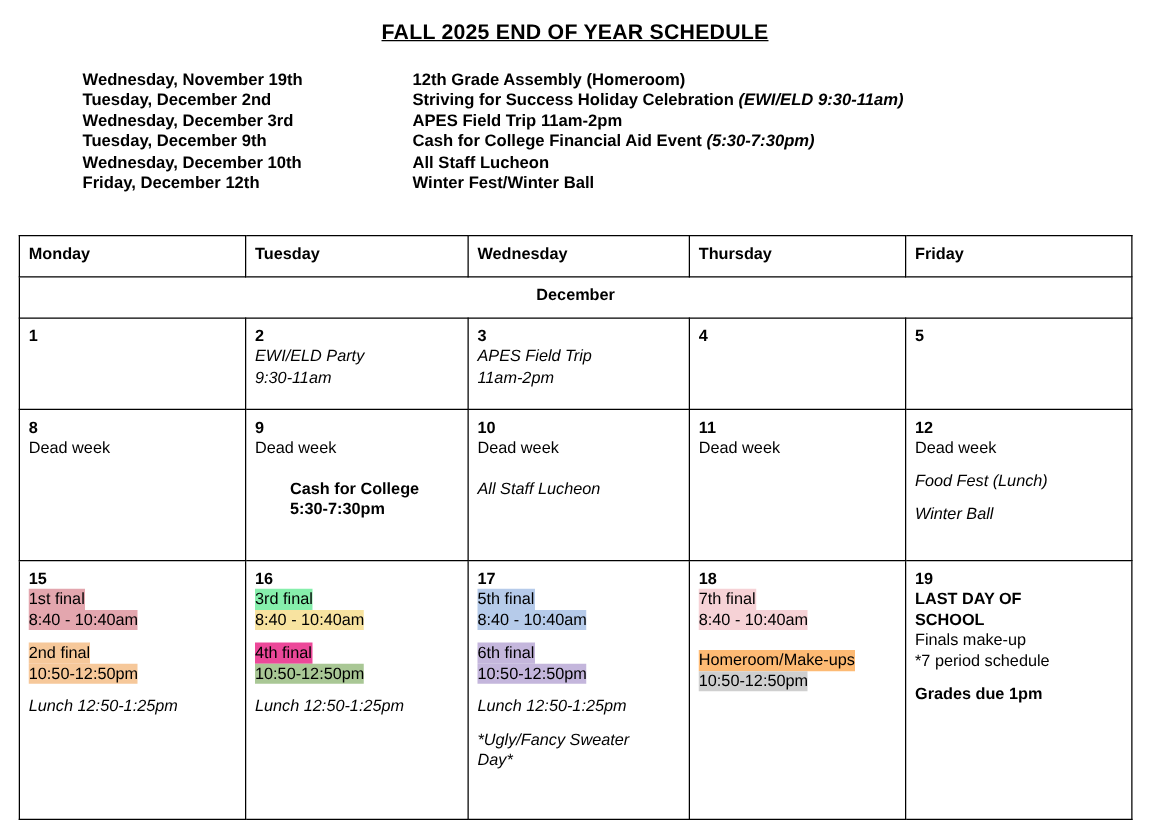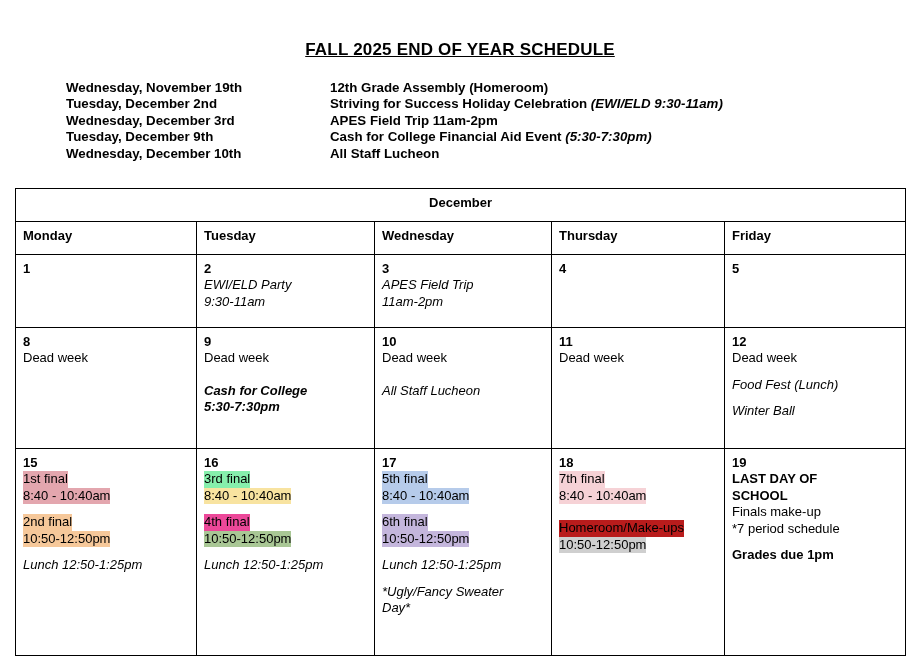--- a/index.html
+++ b/index.html
@@ -21,21 +21,21 @@
     box-sizing: border-box;
   }
 
   
   .doc-title {
     text-align: center;
     font-size: 17px;
     font-weight: bold;
     text-decoration: underline;
     letter-spacing: 0.2px;
-    padding-top: 40px;
+    padding-top: 16px;
     padding-bottom: 0;
   }
 
   
   .event-list {
     margin-top: 20px;
     padding-left: 66px;
   }
   .event-row {
     display: flex;
@@ -98,21 +98,21 @@
     line-height: 16px;
     display: block;
   }
 
   .row-week1 td { height: 62px; }
   .row-week2 td { height: 110px; }
   .row-week3 td { height: 196px; }
 
   .line { display: block; }
   .it { font-style: italic; }
-  .bi { font-style: italic; font-weight: bold; }
+  .bi { font-weight: bold; margin-left: 28px; }
   .bold { font-weight: bold; }
 
   .gap { display: block; height: 16px; }
   .gap-sm { display: block; height: 10px; }
   .block-hl {
     display: table;
     padding: 1px 2px 1px 1px;
   }
 </style>
 </head>
@@ -135,42 +135,46 @@
         <span class="event-date">Wednesday, December 3rd</span>
         <span class="event-desc"><span>APES Field Trip 11am-2pm</span></span>
       </div>
       <div class="event-row">
         <span class="event-date">Tuesday, December 9th</span>
         <span class="event-desc"><span>Cash for College Financial Aid Event</span> <span class="event-note">(5:30-7:30pm)</span></span>
       </div>
       <div class="event-row">
         <span class="event-date">Wednesday, December 10th</span>
         <span class="event-desc"><span>All Staff Lucheon</span></span>
+      </div>
+      <div class="event-row">
+        <span class="event-date">Friday, December 12th</span>
+        <span class="event-desc"><span>Winter Fest/Winter Ball</span></span>
       </div>
     </div>
 
   <table class="calendar">
     <colgroup>
       <col class="col-mon">
         <col class="col-tue">
         <col class="col-wed">
         <col class="col-thu">
         <col class="col-fri">
     </colgroup>
     <thead>
       <tr>
-        <th class="cal-month" colspan="5">December</th>
-      </tr>
-      <tr>
           <th class="cal-dow">Monday</th>
           <th class="cal-dow">Tuesday</th>
           <th class="cal-dow">Wednesday</th>
           <th class="cal-dow">Thursday</th>
           <th class="cal-dow">Friday</th>
         </tr>
+      <tr>
+        <th class="cal-month" colspan="5">December</th>
+      </tr>
     </thead>
     <tbody>
         <tr class="row-week1">
           <td>
             <span class="daynum">1</span>
           </td>
           <td>
             <span class="daynum">2</span>
             <span class="line it">EWI/ELD Party</span>
             <span class="line it">9:30-11am</span>
@@ -250,21 +254,21 @@
             <span class="line it">Lunch 12:50-1:25pm</span>
             <span class="gap-sm"></span>
             <span class="line it">*Ugly/Fancy Sweater</span>
             <span class="line it">Day*</span>
           </td>
           <td>
             <span class="daynum">18</span>
             <span class="line block-hl" style="background-color: rgb(246, 210, 214);">7th final</span>
             <span class="line block-hl" style="background-color: rgb(246, 210, 214);">8:40 - 10:40am</span>
             <span class="gap"></span>
-            <span class="line block-hl" style="background-color: #b91c1c;">Homeroom/Make-ups</span>
+            <span class="line block-hl" style="background-color: #fdba74;">Homeroom/Make-ups</span>
             <span class="line block-hl" style="background-color: rgb(207, 207, 207);">10:50-12:50pm</span>
           </td>
           <td>
             <span class="daynum">19</span>
             <span class="line bold">LAST DAY OF</span>
             <span class="line bold">SCHOOL</span>
             <span class="line">Finals make-up</span>
             <span class="line">*7 period schedule</span>
             <span class="gap-sm"></span>
             <span class="line bold">Grades due 1pm</span>

